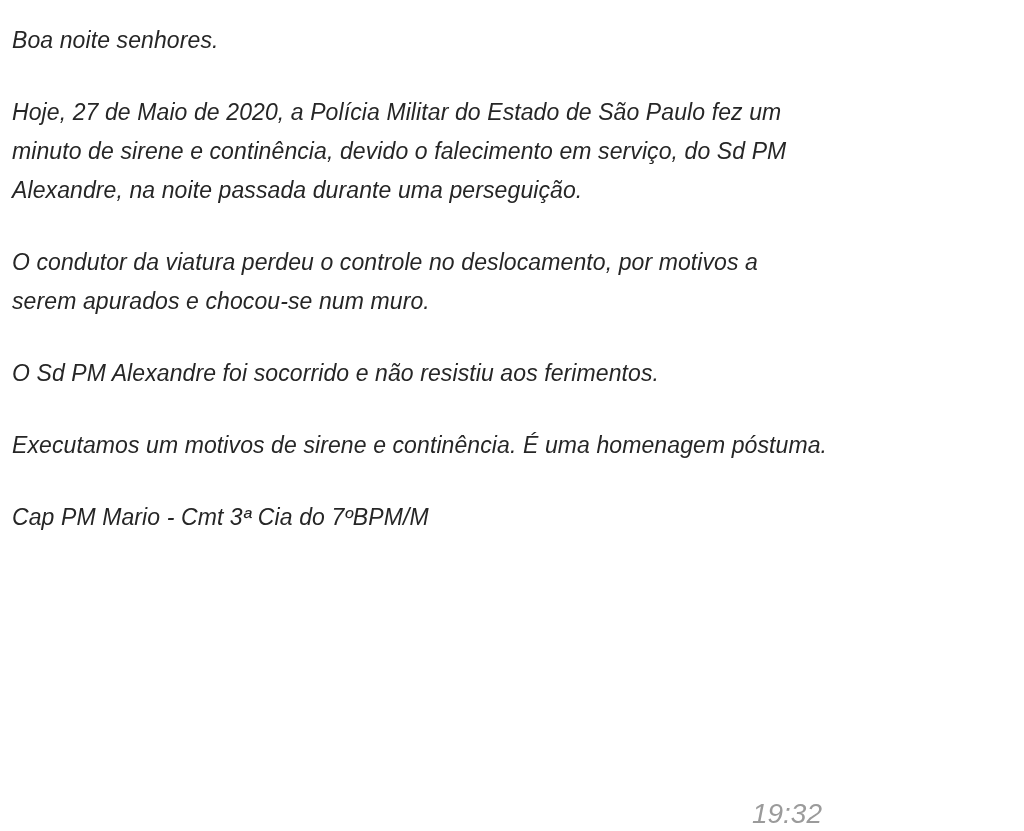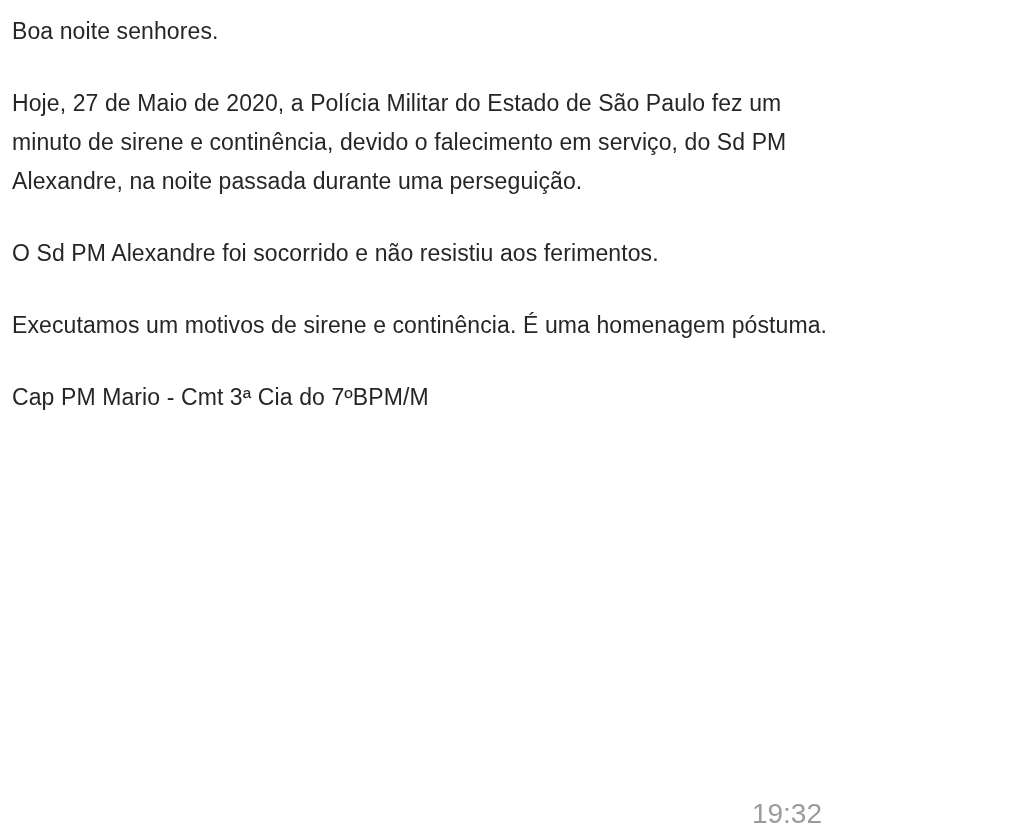--- a/index.html
+++ b/index.html
@@ -12,23 +12,24 @@
     width: 1024px;
     height: 831px;
     background: var(--bg);
     font-family: "Liberation Sans", sans-serif;
     overflow: hidden;
   }
   .message {
     position: relative;
     width: 836px;
     height: 831px;
-    padding: 12px 12px 0 12px;
+    padding: 21px 12px 0 12px;
     color: var(--text);
     font-size: 23px;
+    font-style: italic;
   }
   .para {
     margin-bottom: 33px;
   }
   .para:last-of-type {
     margin-bottom: 0;
   }
   .line {
     line-height: 39px;
     white-space: nowrap;
@@ -51,20 +52,24 @@
   <div class="para">
     <div class="line">Boa noite senhores.</div>
   </div>
 
   <div class="para">
     <div class="line">Hoje, 27 de Maio de 2020, a Polícia Militar do Estado de São Paulo fez um</div>
     <div class="line">minuto de sirene e continência, devido o falecimento em serviço, do Sd PM</div>
     <div class="line">Alexandre, na noite passada durante uma perseguição.</div>
   </div>
 
+  <div class="para">
+    <div class="line">O condutor da viatura perdeu o controle no deslocamento, por motivos a</div>
+    <div class="line">serem apurados e chocou-se num muro.</div>
+  </div>
 
   <div class="para">
     <div class="line">O Sd PM Alexandre foi socorrido e não resistiu aos ferimentos.</div>
   </div>
 
 
   <div class="para">
     <div class="line">Executamos um motivos de sirene e continência. É uma homenagem póstuma.</div>
   </div>
 

